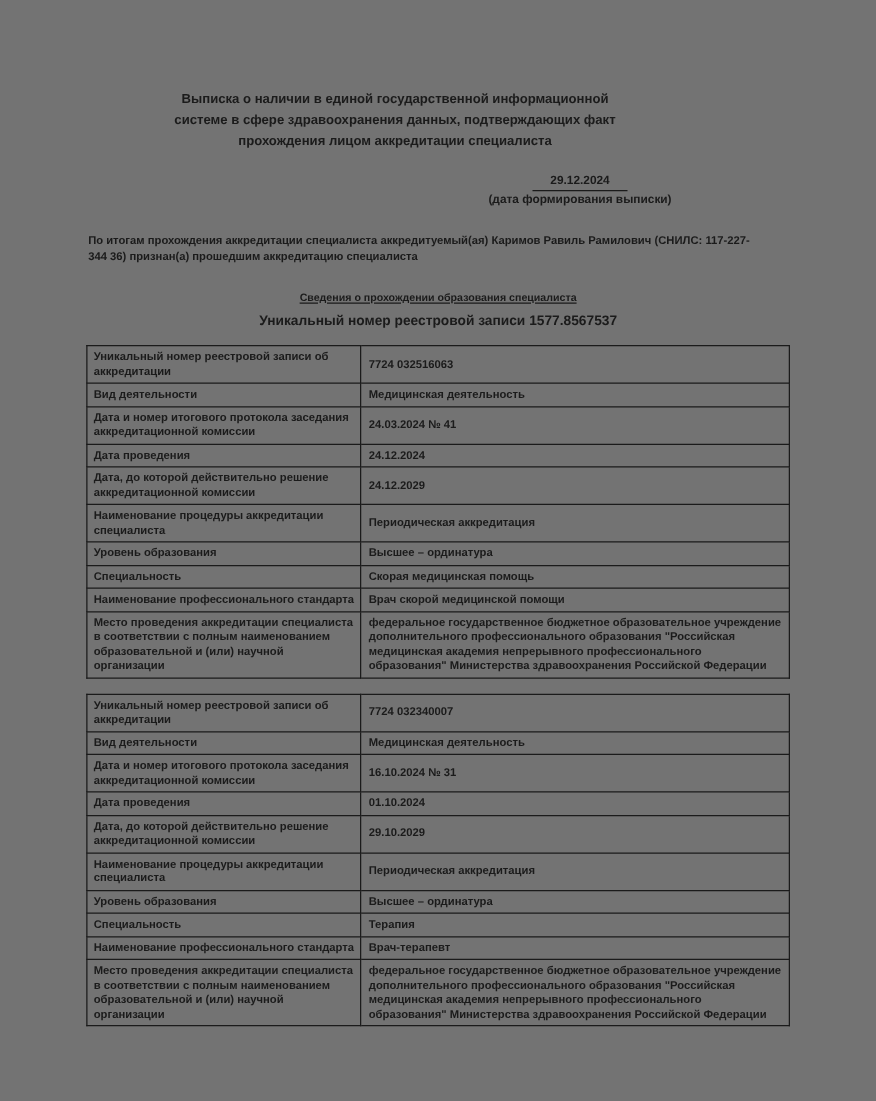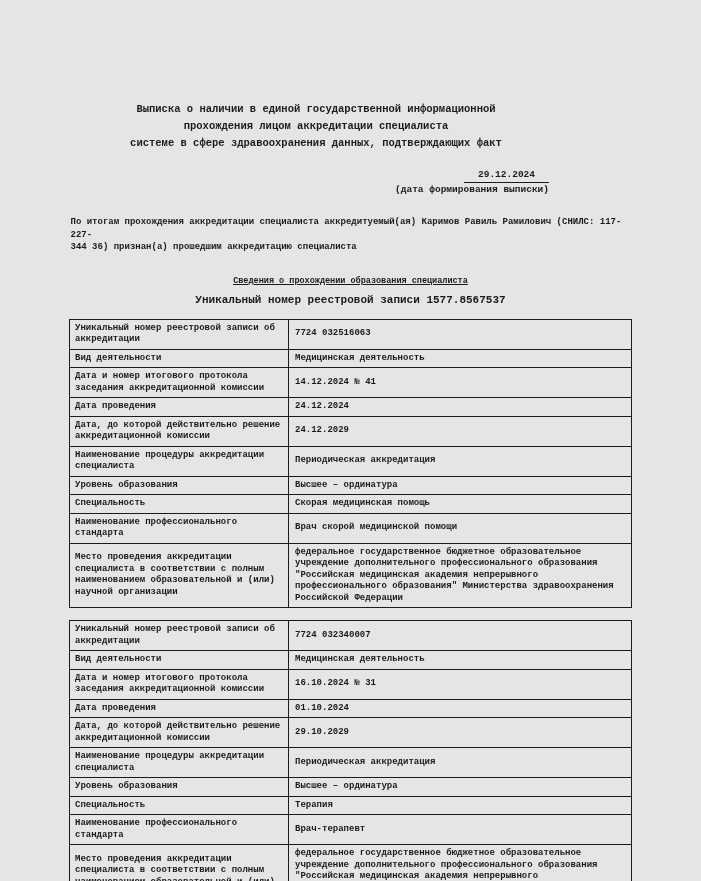--- a/index.html
+++ b/index.html
@@ -4,39 +4,39 @@
 <style>
   html, body {
     margin: 0;
     padding: 0;
     background: #ffffff;
   }
   .page {
     position: relative;
     width: 701px;
     height: 881px;
-    background: #e5e5e5;
+    background: #737373;
     box-sizing: border-box;
-    padding-top: 101px;
-    font-family: Liberation Mono, monospace;
+    padding-top: 71px;
+    font-family: Liberation Sans, sans-serif;
     font-weight: bold;
     color: #1b1b1b;
     overflow: hidden;
   }
   .doc-title {
     width: 470px;
     margin: 0 0 0 81px;
     text-align: center;
     font-size: 10.5px;
     line-height: 17px;
   }
   .date-block {
     width: 170px;
     margin: 17px 152px 0 auto;
-    text-align: right;
+    text-align: center;
     font-size: 9.5px;
   }
   .date-value {
     display: inline-block;
     border-bottom: 1px solid #1b1b1b;
     padding: 0 14px 2px 14px;
     line-height: 10px;
   }
   .date-caption {
     line-height: 12px;
@@ -87,22 +87,22 @@
     padding: 3px 6px;
   }
 </style>
 </head>
 <body>
 
 <div class="page">
 
   <div class="doc-title">
     <div>Выписка о наличии в единой государственной информационной</div>
+    <div>системе в сфере здравоохранения данных, подтверждающих факт</div>
     <div>прохождения лицом аккредитации специалиста</div>
-    <div>системе в сфере здравоохранения данных, подтверждающих факт</div>
   </div>
 
   <div class="date-block">
     <div class="date-value">29.12.2024</div>
     <div class="date-caption">(дата формирования выписки)</div>
   </div>
 
   <div class="intro">
     <div>По итогам прохождения аккредитации специалиста аккредитуемый(ая) Каримов Равиль Рамилович (СНИЛС: 117-227-</div>
     <div>344 36) признан(а) прошедшим аккредитацию специалиста</div>
@@ -117,21 +117,21 @@
       <tr>
         <td class="lbl">Уникальный номер реестровой записи об аккредитации</td>
         <td class="val">7724 032516063</td>
       </tr>
       <tr>
         <td class="lbl">Вид деятельности</td>
         <td class="val">Медицинская деятельность</td>
       </tr>
       <tr>
         <td class="lbl">Дата и номер итогового протокола заседания аккредитационной комиссии</td>
-        <td class="val">14.12.2024 № 41</td>
+        <td class="val">24.03.2024 № 41</td>
       </tr>
       <tr>
         <td class="lbl">Дата проведения</td>
         <td class="val">24.12.2024</td>
       </tr>
       <tr>
         <td class="lbl">Дата, до которой действительно решение аккредитационной комиссии</td>
         <td class="val">24.12.2029</td>
       </tr>
       <tr>

